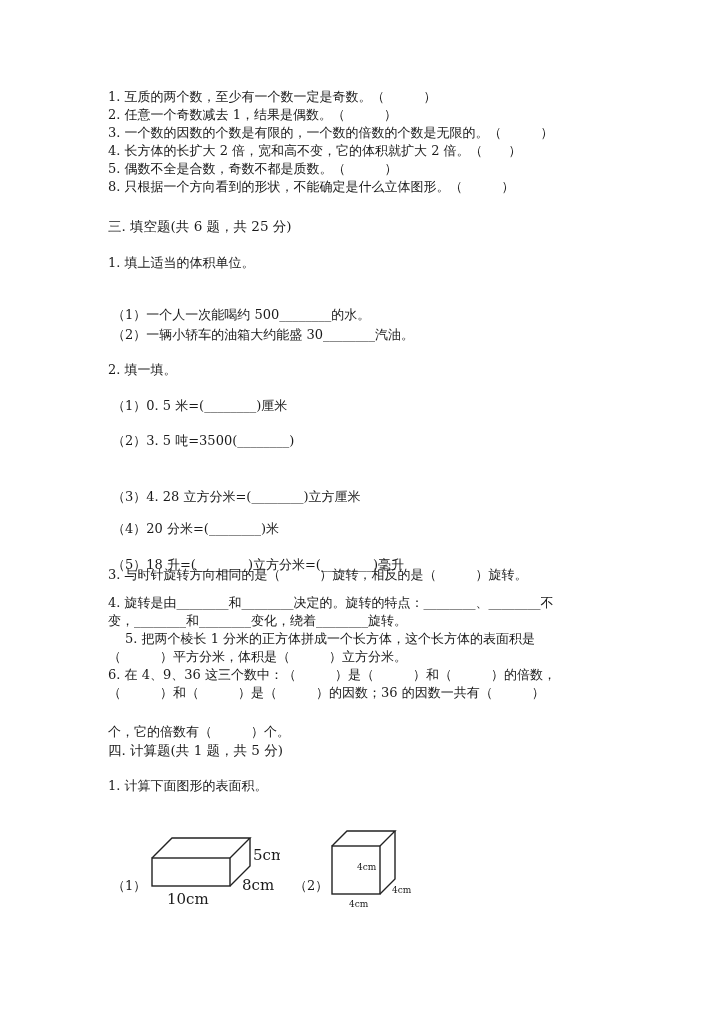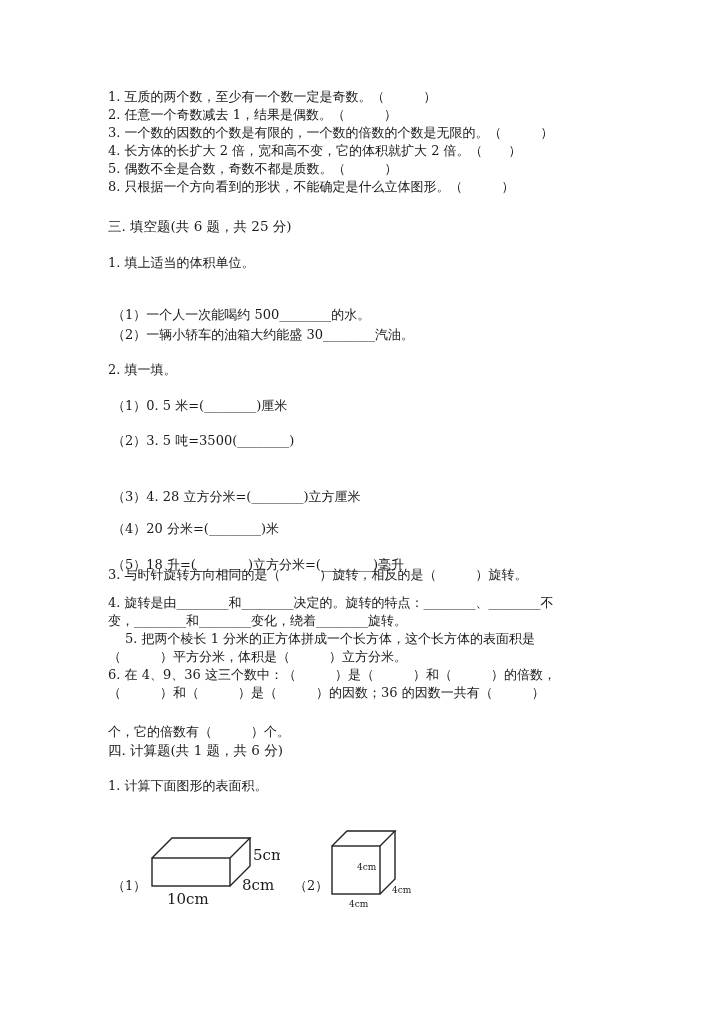--- a/index.html
+++ b/index.html
@@ -35,21 +35,21 @@
 
 <div class="line" style="top:566px;">3. 与时针旋转方向相同的是（　　　）旋转，相反的是（　　　）旋转。</div>
 <div class="line" style="top:594px;">4. 旋转是由________和________决定的。旋转的特点：________、________不</div>
 <div class="line" style="top:612px;">变，________和________变化，绕着________旋转。</div>
 <div class="line" style="top:630px;margin-left:17px;">5. 把两个棱长 1 分米的正方体拼成一个长方体，这个长方体的表面积是</div>
 <div class="line" style="top:648px;">（　　　）平方分米，体积是（　　　）立方分米。</div>
 <div class="line" style="top:666px;">6. 在 4、9、36 这三个数中：（　　　）是（　　　）和（　　　）的倍数，</div>
 <div class="line" style="top:684px;">（　　　）和（　　　）是（　　　）的因数；36 的因数一共有（　　　）</div>
 <div class="line" style="top:702px;margin-top:21px;">个，它的倍数有（　　　）个。</div>
 
-<div class="line hdr" style="top:741px;">四. 计算题(共 1 题，共 6 分)</div>
+<div class="line hdr" style="top:741px;">四. 计算题(共 1 题，共 5 分)</div>
 <div class="line" style="top:777px;">1. 计算下面图形的表面积。</div>
 
 <div class="line" style="top:877px; left:112px;">（1）</div>
 <div class="fig" style="left:140px; top:825px; width:140px; height:90px;">
   <svg width="140" height="90" viewBox="0 0 140 90">
     <g fill="none" stroke="#222" stroke-width="1.4">
       <rect x="12" y="33" width="78" height="28"></rect>
       <polyline points="12,33 32,13 110,13 90,33"></polyline>
       <polyline points="110,13 110,41 90,61"></polyline>
     </g>

